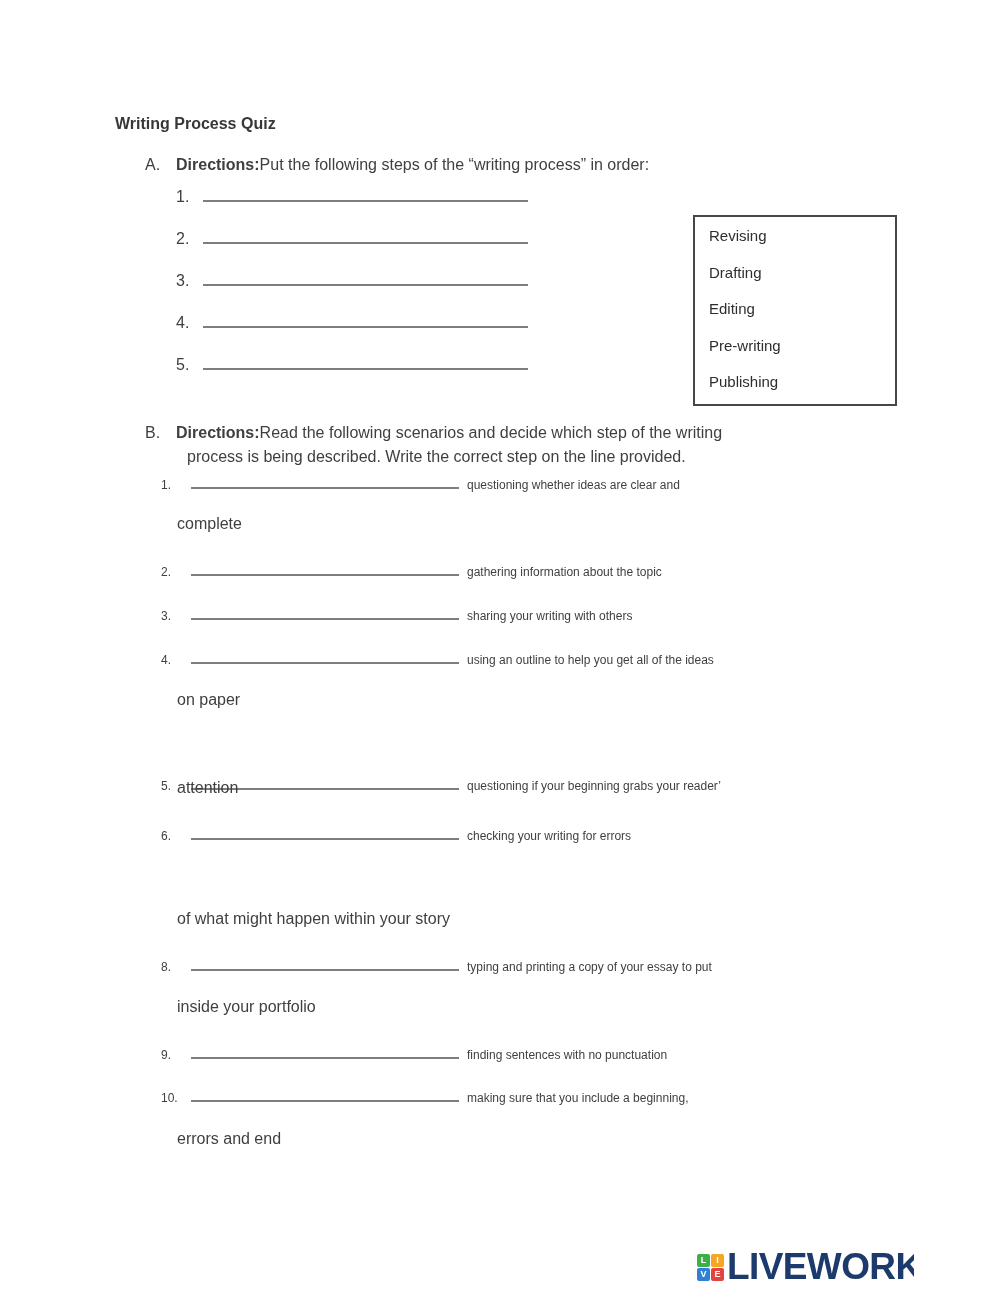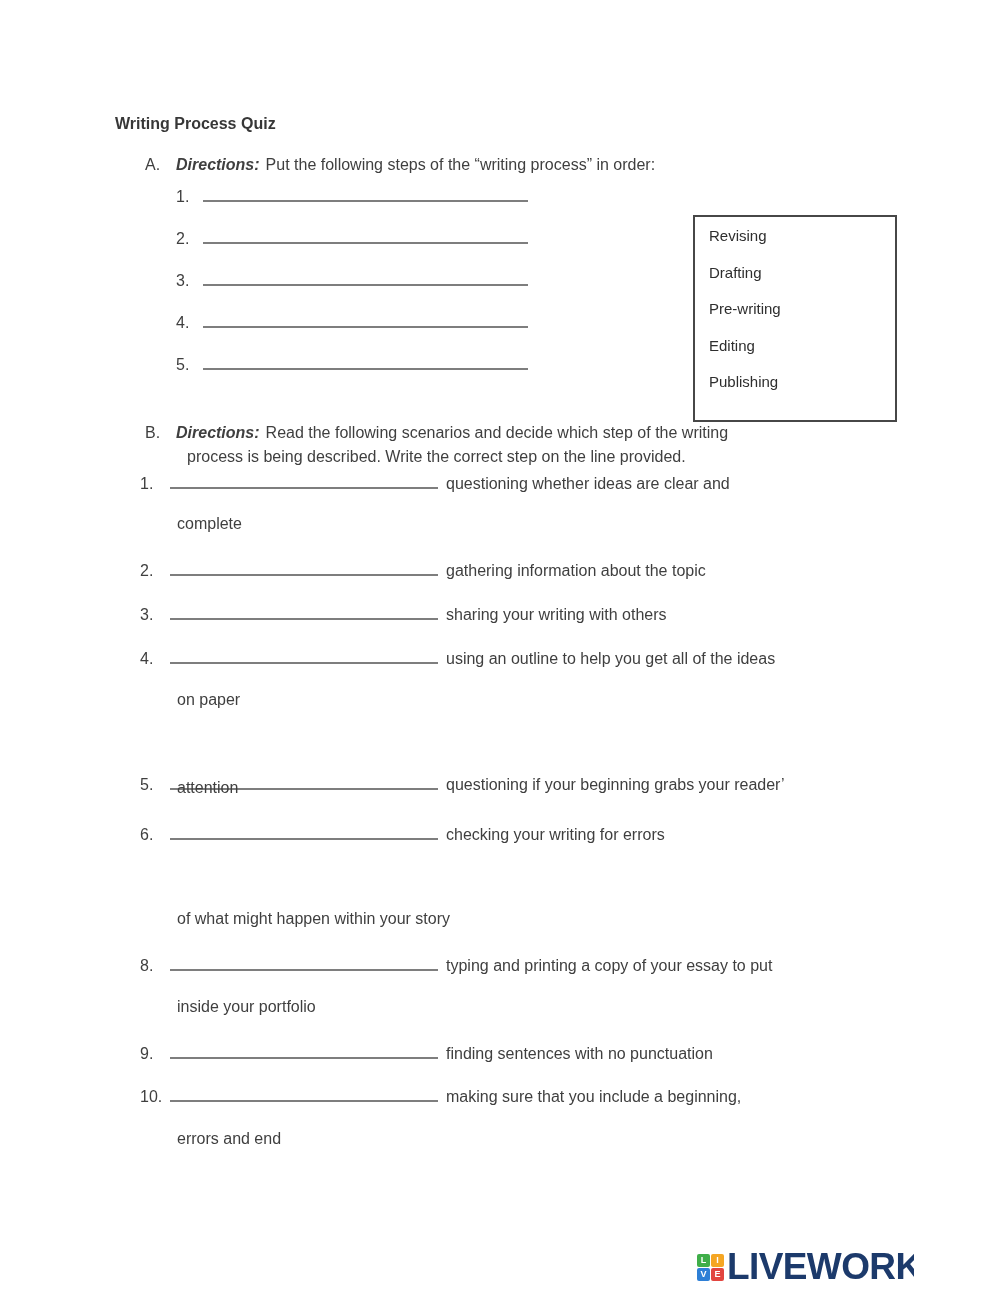--- a/index.html
+++ b/index.html
@@ -13,37 +13,37 @@
     color: #3f3f3f;
   }
   .line {
     position: absolute;
     font-size: 16px;
     line-height: 20px;
     white-space: nowrap;
     color: #3f3f3f;
   }
   .title-line { font-weight: bold; color: #373737; }
-  .bold { font-weight: bold; margin-right: 6px; font-style: italic; }
+  .bold { font-weight: bold; margin-right: 0; }
   .letter { display: inline-block; width: 31px; }
   
   .aitem { position: absolute; left: 176px; font-size: 16px; line-height: 20px; white-space: nowrap; }
   .anum  { display: inline-block; width: 27px; }
   .ablank { display: inline-block; width: 325px; height: 16px; border-bottom: 2px solid #7e7e7e; }
   
   .wordbank {
     position: absolute; left: 693px; top: 215px;
     width: 186px; height: 186px;
     border: 2px solid #474747;
-    padding: 1px 0 16px 14px;
+    padding: 1px 0 0 14px;
     background: #ffffff;
   }
   .wb-item { font-size: 15px; line-height: 36.5px; color: #2e2e2e; white-space: nowrap; }
   
-  .bitem { position: absolute; left: 140px; font-size: 16px; line-height: 20px; white-space: nowrap; }
+  .bitem { position: absolute; left: 161px; font-size: 12px; line-height: 20px; white-space: nowrap; }
   .bnum  { display: inline-block; width: 30px; }
   .bblank { display: inline-block; width: 268px; height: 16px; border-bottom: 2px solid #7e7e7e; }
   .btext { margin-left: 8px; }
   .bcont { position: absolute; left: 177px; font-size: 16px; line-height: 20px; white-space: nowrap; }
   
   .logo { position: absolute; left: 697px; top: 1249px; height: 36px; display: flex; align-items: center; cursor: pointer; }
   .logo-grid {
     display: grid;
     grid-template-columns: 13px 13px;
     grid-auto-rows: 13px;
@@ -90,22 +90,22 @@
   <div class="aitem" style="top:310px;">
     <span class="anum">4.</span><span class="ablank"></span>
   </div>
   <div class="aitem" style="top:352px;">
     <span class="anum">5.</span><span class="ablank"></span>
   </div>
 
   <div class="wordbank">
     <div class="wb-item">Revising</div>
     <div class="wb-item">Drafting</div>
+    <div class="wb-item">Editing</div>
     <div class="wb-item">Pre-writing</div>
-    <div class="wb-item">Editing</div>
     <div class="wb-item">Publishing</div>
   </div>
 
   <div class="line" style="left:145px; top:423px;">
     <span class="letter">B.</span><span class="bold">Directions:</span><span>Read the following scenarios and decide which step of the writing</span>
   </div>
   <div class="line" style="left:187px; top:447px;">process is being described. Write the correct step on the line provided.</div>
 
   <div class="bitem" style="top:471px;">
     <span class="bnum">1.</span><span class="bblank"></span><span class="btext">questioning whether ideas are clear and</span>

